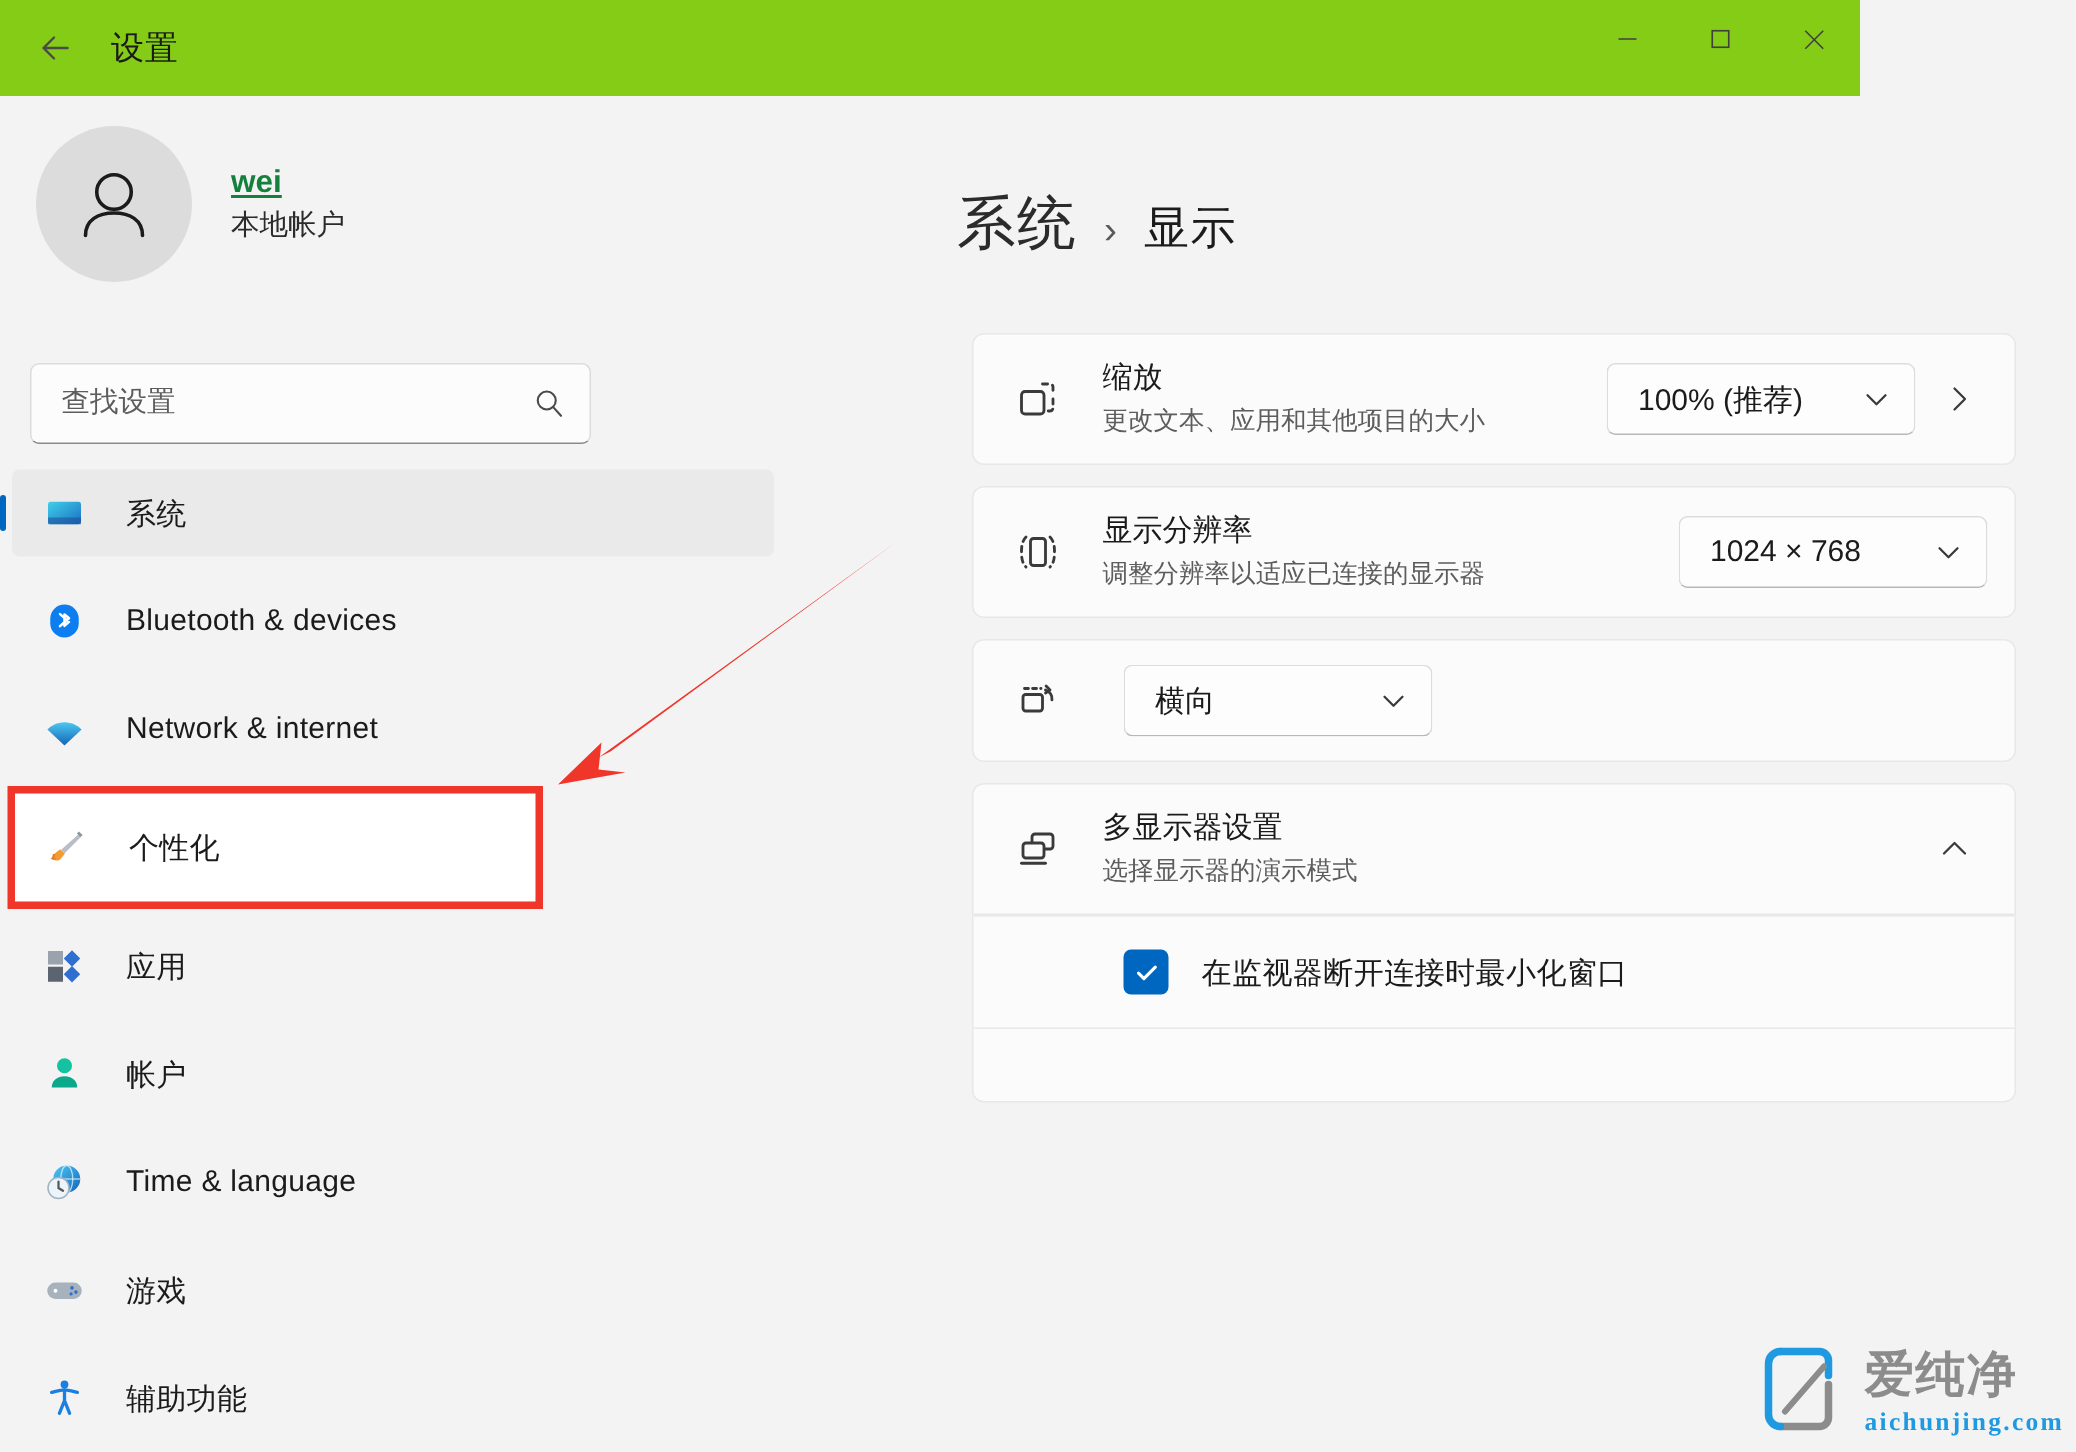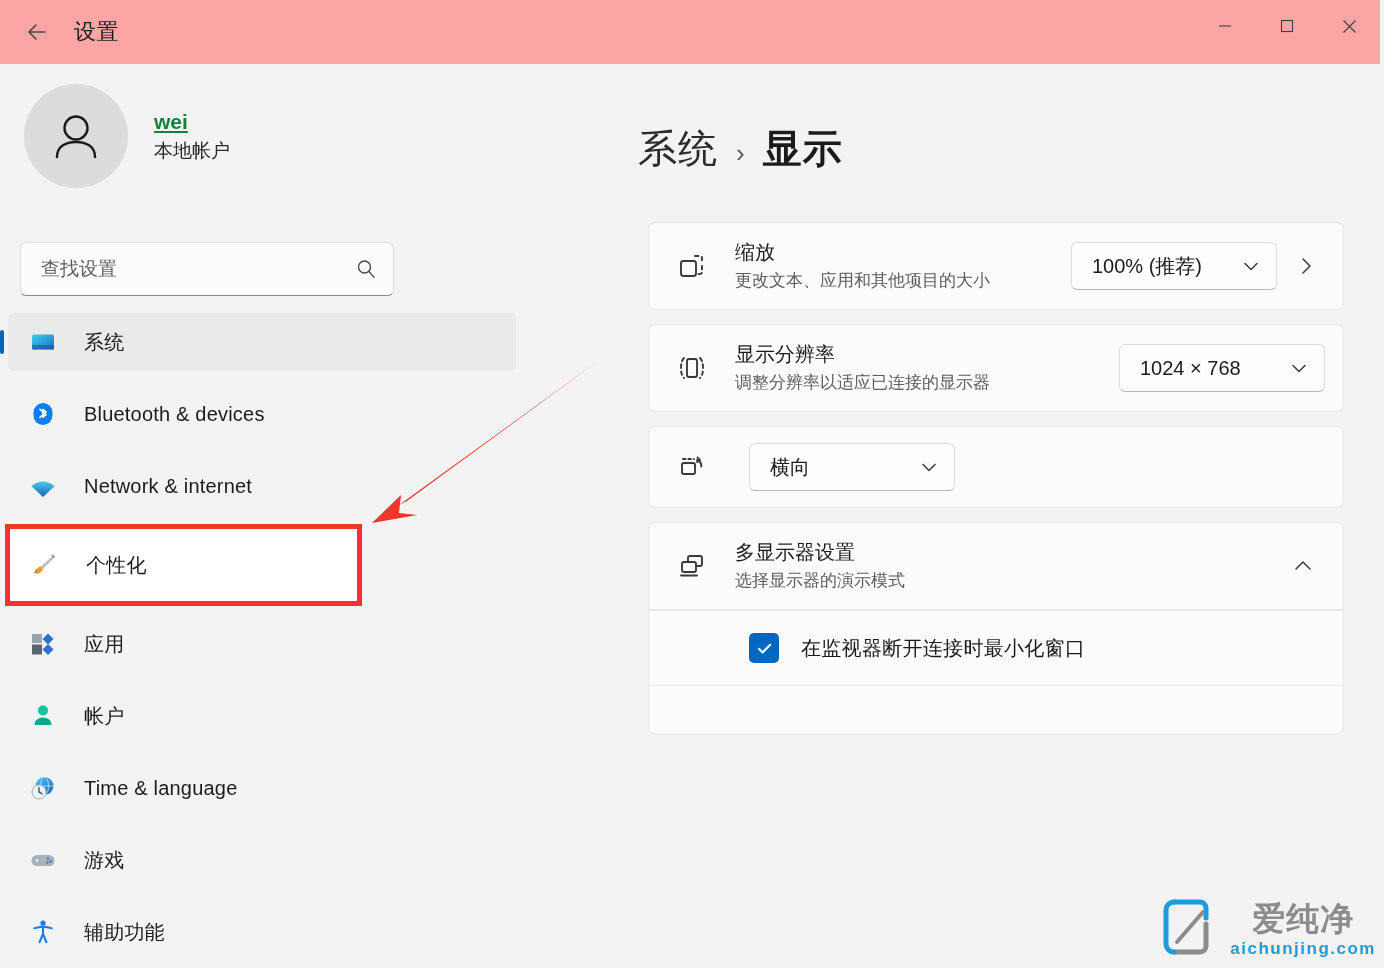--- a/index.html
+++ b/index.html
@@ -14,24 +14,24 @@
     font-family: "Liberation Sans", "DejaVu Sans", sans-serif;
     color: #1b1b1b;
     position: relative;
     -webkit-font-smoothing: antialiased;
   }
 
   
   .titlebar {
     position: absolute;
     left: 0; top: 0;
-    width: 1380px; height: 64px;
-    display: flex;
-    align-items: center;
-    background: #fca5a5;
+    width: 1240px; height: 64px;
+    display: flex;
+    align-items: center;
+    background: #84cc16;
   }
   .back-btn {
     width: 46px; height: 46px;
     margin-left: 14px;
     display: flex; align-items: center; justify-content: center;
     border-radius: 5px;
     cursor: pointer;
   }
   .back-btn svg { display: block; }
   .app-title {
@@ -190,23 +190,23 @@
     font-size: 39px;
     color: #2b2b2b;
     letter-spacing: 1px;
   }
   .crumb-sep {
     font-size: 26px;
     color: #5a5a5a;
     margin: 0 18px;
   }
   .crumb-current {
-    font-size: 39px;
-    color: #1b1b1b;
-    font-weight: 700;
+    font-size: 30px;
+    color: #1b1b1b;
+    font-weight: 400;
     letter-spacing: 1px;
   }
 
   .cards {
     margin: 46px 40px 0 28px;
   }
   .card {
     background: #fbfbfb;
     border: 1px solid #e8e8e8;
     border-radius: 8px;
@@ -304,21 +304,21 @@
 
   
   .watermark {
     position: absolute;
     right: 8px; bottom: 8px;
     display: flex;
     align-items: center;
     z-index: 60;
   }
   .wm-mark { flex: 0 0 auto; margin-right: 10px; }
-  .wm-text { display: flex; flex-direction: column; align-items: center; }
+  .wm-text { display: flex; flex-direction: column; align-items: flex-start; font-family: Liberation Serif, serif; }
   .wm-cn {
     font-size: 33px;
     font-weight: bold;
     color: #8c8c8c;
     line-height: 1;
     letter-spacing: 1px;
   }
   .wm-en {
     font-size: 17px;
     font-weight: bold;

